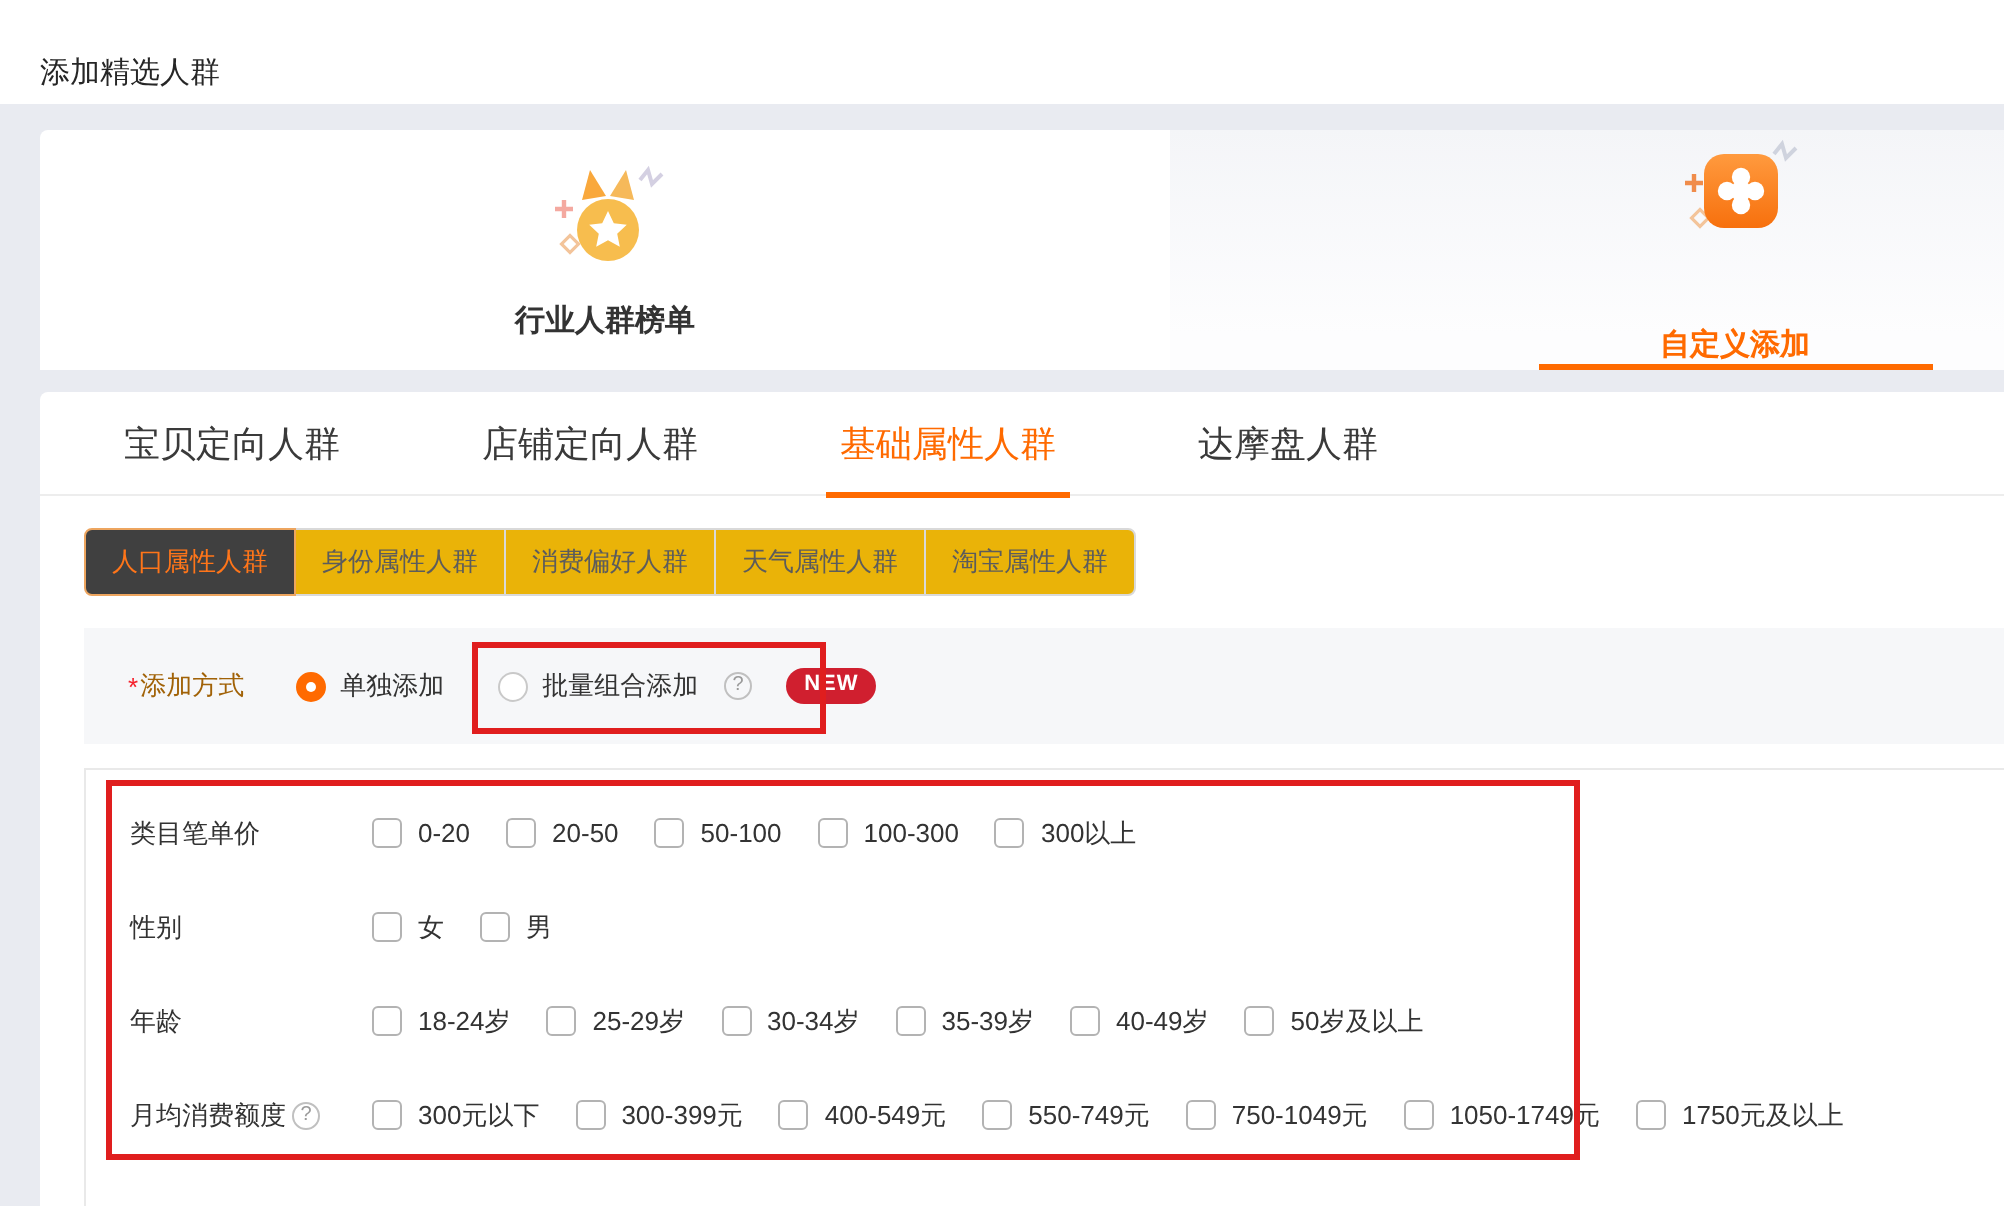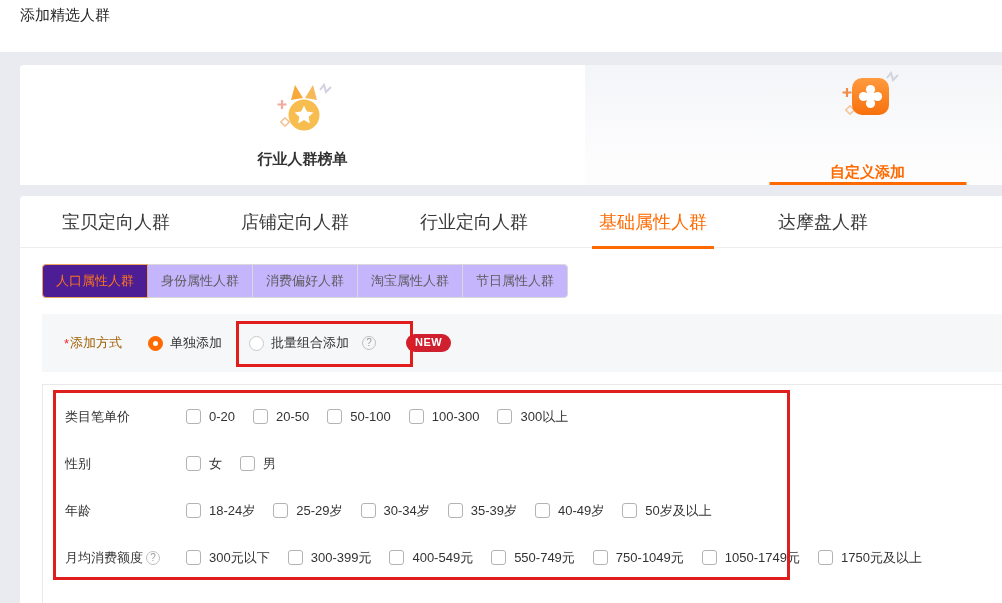--- a/index.html
+++ b/index.html
@@ -3,53 +3,53 @@
 <meta charset="utf-8">
 <style>
   * { margin:0; padding:0; box-sizing:border-box; }
   html,body { width:1002px; height:603px; }
   body {
     position:relative; overflow:hidden; background:#ffffff;
     font-family:"Liberation Sans","DejaVu Sans",sans-serif; color:#333;
   }
   .bg-lavender { position:absolute; left:0; top:52px; width:1002px; height:551px; background:#e9ebf1; }
 
-  .page-title { position:absolute; left:20px; top:6px; font-size:15px; color:#262626; }
+  .page-title { position:absolute; left:20px; top:27px; font-size:15px; color:#262626; }
 
   
   .header-card { position:absolute; left:20px; top:65px; width:1130px; height:120px; background:#fff; border-radius:4px 4px 0 0; display:flex; }
   .top-tab { width:565px; height:100%; display:flex; flex-direction:column; align-items:center; justify-content:center; gap:7px; cursor:pointer; position:relative;text-align:center; }
   .top-tab .tab-label { font-size:15px; font-weight:bold; color:#333; }
   .top-tab.selected { background:linear-gradient(180deg,#f4f5f8 0%,#fdfdfe 85%); }
   .top-tab.selected .tab-label { color:#ff6a00;margin-top:25px; }
   .tab-underline { position:absolute; bottom:0; left:50%; transform:translateX(-50%); width:197px; height:3px; background:#ff6a00; }
 
   
   .content-card { position:absolute; left:20px; top:196px; width:1130px; height:480px; background:#fff; border-radius:4px 4px 0 0; }
 
   .nav-tabs { display:flex; gap:57px; padding:14px 0 0 35px; border-bottom:1px solid #ededed; }
   .nav-tab { font-size:18px; color:#3a3a3a; padding:0 7px 13px; cursor:pointer; white-space:nowrap; }
   .nav-tab.selected { color:#ff6a00; border-bottom:3px solid #ff6a00; margin-bottom:-2px; padding-bottom:11px; }
 
   .sub-tabs { display:inline-flex; margin:16px 0 0 22px; }
-  .sub-tab { height:34px; padding:0 13px; display:flex; align-items:center; font-size:13px; color:#5c5c5c; background:#c4b5fd; border:1px solid #d9d9d9; margin-left:-1px; cursor:pointer; white-space:nowrap; position:relative; }
+  .sub-tab { height:34px; padding:0 13px; display:flex; align-items:center; font-size:13px; color:#5c5c5c; background:#eab308; border:1px solid #d9d9d9; margin-left:-1px; cursor:pointer; white-space:nowrap; position:relative; }
   .sub-tab:first-child { border-radius:4px 0 0 4px; margin-left:0; }
   .sub-tab:last-child { border-radius:0 4px 4px 0; }
-  .sub-tab.selected { color:#ff7519; border:1px solid #eda55f; background:#4c1d95; z-index:2; border-radius:4px 0 0 4px; }
+  .sub-tab.selected { color:#ff7519; border:1px solid #eda55f; background:#404040; z-index:2; border-radius:4px 0 0 4px; }
 
   
   .add-mode-panel { margin:16px 0 0 22px; width:calc(100% - 22px); height:58px; background:#f6f7f9; display:flex; align-items:center; padding-left:22px; font-size:13px; }
   .req-mark { color:#f5222d; margin-right:1px; }
   .add-mode-label { color:#a16207; margin-right:26px; }
   .radio-option { display:flex; align-items:center; gap:7px; cursor:pointer; margin-right:27px; }
   .radio { width:15px; height:15px; border-radius:50%; background:#fff; border:1px solid #c9c9c9; display:flex; align-items:center; justify-content:center; flex:none; }
   .radio.sel { background:#ff6a00; border:1px solid #ff6a00; }
   .radio.sel .radio-dot { width:5px; height:5px; border-radius:50%; background:#fff; }
   .help-icon { width:14px; height:14px; border-radius:50%; border:1px solid #c0c0c0; color:#9a9a9a; font-size:10px; line-height:12px; text-align:center; display:inline-block; margin-left:6px; flex:none; cursor:pointer; }
-  .new-badge { margin-left:23px; background:#d01f2f; color:#fff; font-size:11px; font-weight:bold; letter-spacing:.5px; padding:3px 9px 4px; border-radius:10px; line-height:1; }
+  .new-badge { margin-left:10px; background:#d01f2f; color:#fff; font-size:11px; font-weight:bold; letter-spacing:.5px; padding:3px 9px 4px; border-radius:10px; line-height:1; }
 
   
   .filters-panel { margin:12px 0 0 22px; width:calc(100% - 22px); height:260px; border:1px solid #e9e9e9; padding-top:8px; background:#fff; }
   .filter-row { display:flex; align-items:center; height:47px; padding-left:22px; font-size:13px; }
   .filter-label { width:121px; color:#333; display:flex; align-items:center; flex:none; }
   .filter-options { display:flex; align-items:center; gap:18px; }
   .cb-option { display:flex; align-items:center; gap:8px; cursor:pointer; white-space:nowrap; color:#333; }
   .cb { width:15px; height:15px; border:1px solid #b3b3b3; border-radius:3px; background:#fff; flex:none; }
 
   
@@ -104,31 +104,30 @@
     <span class="tab-label">自定义添加</span>
     <span class="tab-underline"></span>
   </div>
 </div>
 
 <div class="content-card">
 
   <div class="nav-tabs">
     <span class="nav-tab">宝贝定向人群</span>
     <span class="nav-tab">店铺定向人群</span>
-    <span class="nav-tab">行业定向人群</span>
     <span class="nav-tab selected">基础属性人群</span>
     <span class="nav-tab">达摩盘人群</span>
   </div>
 
   <div class="sub-tabs">
     <span class="sub-tab selected">人口属性人群</span>
     <span class="sub-tab">身份属性人群</span>
     <span class="sub-tab">消费偏好人群</span>
+    <span class="sub-tab">天气属性人群</span>
     <span class="sub-tab">淘宝属性人群</span>
-    <span class="sub-tab">节日属性人群</span>
   </div>
 
   <div class="add-mode-panel">
     <span class="req-mark">*</span>
     <span class="add-mode-label">添加方式</span>
     <span class="radio-option">
       <span class="radio sel">
           <span class="radio-dot"></span>
         </span>
       <span>单独添加</span>

